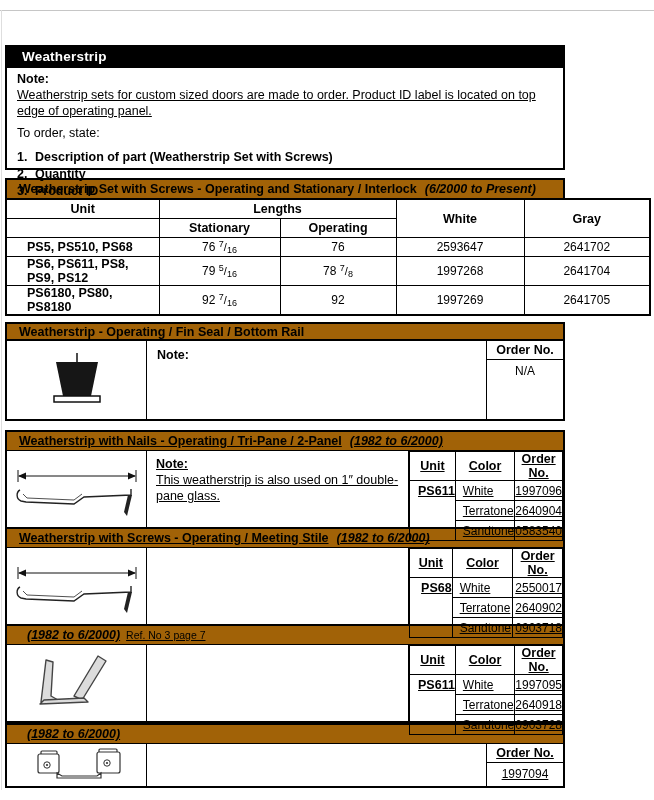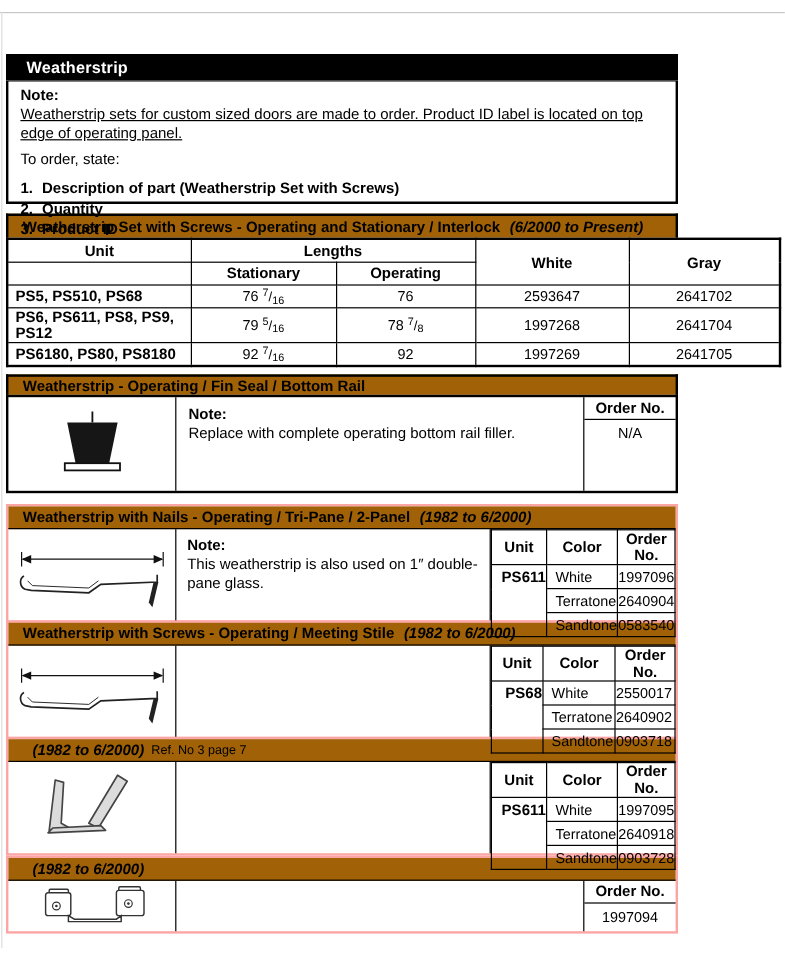--- a/index.html
+++ b/index.html
@@ -44,21 +44,21 @@
   
   table.set-table{
     width:644px;border-collapse:collapse;border:2px solid #000;table-layout:fixed;
   }
   table.set-table th,table.set-table td{
     border:1px solid #000;padding:0;height:18px;text-align:center;
     font-size:12px;vertical-align:middle;
   }
   table.set-table th{font-size:12.5px;}
   table.set-table td.unit-cell{
-    text-align:left;padding-left:6px;font-weight:bold;font-size:12.5px;
+    text-align:left;padding-left:20px;font-weight:bold;font-size:12.5px;
   }
   .fr-sup{font-size:9px;vertical-align:4px;}
   .fr-sub{font-size:9px;vertical-align:-2px;text-align:right;}
   .fslash{font-size:11px;}
 
   
   .flat-body{
     box-sizing:border-box;border:2px solid #000;display:flex;align-items:stretch;
   }
   .img-cell{
@@ -71,42 +71,42 @@
     display:flex;flex-direction:column;
   }
   .order-head{
     box-sizing:border-box;height:19px;border-bottom:1px solid #000;
     display:flex;align-items:center;justify-content:center;
     font-weight:bold;font-size:12.5px;
   }
   .order-val{padding-top:4px;text-align:center;font-size:12px;}
 
   
-  .csec,.fsec{box-sizing:border-box;border:2px solid #fca5a5;}
+  .csec,.fsec{box-sizing:border-box;border:2px solid #000000;text-decoration:underline;}
   .csec .sec-header,.fsec .sec-header{border:none;border-bottom:1px solid #000;height:19px;}
   .csec + .csec,.csec + .fsec{margin-top:-2px;}
   .csec-body{display:flex;align-items:stretch;height:76px;}
   .csec-body .img-cell{height:100%;}
   .csec-note{
     box-sizing:border-box;width:262px;flex:0 0 262px;border-right:1px solid #000;
     padding:5px 9px 0 9px;font-size:12.5px;line-height:1.28;
   }
   table.color-table{
     flex:1;border-collapse:collapse;table-layout:fixed;height:76px;
   }
   table.color-table th,table.color-table td{
     border:1px solid #000;padding:0;font-size:12px;vertical-align:middle;
   }
   table.color-table th{font-size:12.5px;height:18px;text-align:center;}
   table.color-table td{height:19px;}
   table.color-table td.cunit{
     font-weight:bold;font-size:12.5px;text-align:right;padding:3px 0 0 8px;vertical-align:top;
   }
   table.color-table td.ccolor{text-align:left;padding-left:7px;}
-  table.color-table td.corder{text-align:left;}
+  table.color-table td.corder{text-align:right;}
   .fsec-body{display:flex;align-items:stretch;height:42px;}
 
   svg{display:block;}
 </style>
 </head>
 <body>
 
 <div class="scan-top"></div>
 <div class="scan-left"></div>
 
@@ -196,21 +196,20 @@
   <div class="flat-body" style="height:82px">
     <div class="img-cell">
       <svg width="90" height="62" viewBox="0 0 90 62">
         <line x1="45" y1="4" x2="45" y2="13" stroke="#111" stroke-width="1.5"></line>
         <polygon points="24,13 66,13 59,47 31,47" fill="#161616"></polygon>
         <rect x="22" y="47" width="46" height="6" fill="#fff" stroke="#111" stroke-width="1.5"></rect>
       </svg>
     </div>
     <div class="mid-cell">
       <div class="b">Note:</div>
-      <div>Replace with complete operating bottom rail filler.</div>
     </div>
     <div class="order-col">
       <div class="order-head">Order No.</div>
       <div class="order-val">N/A</div>
     </div>
   </div>
 
   <div class="gap9"></div>
 
   <div id="color-sections">

